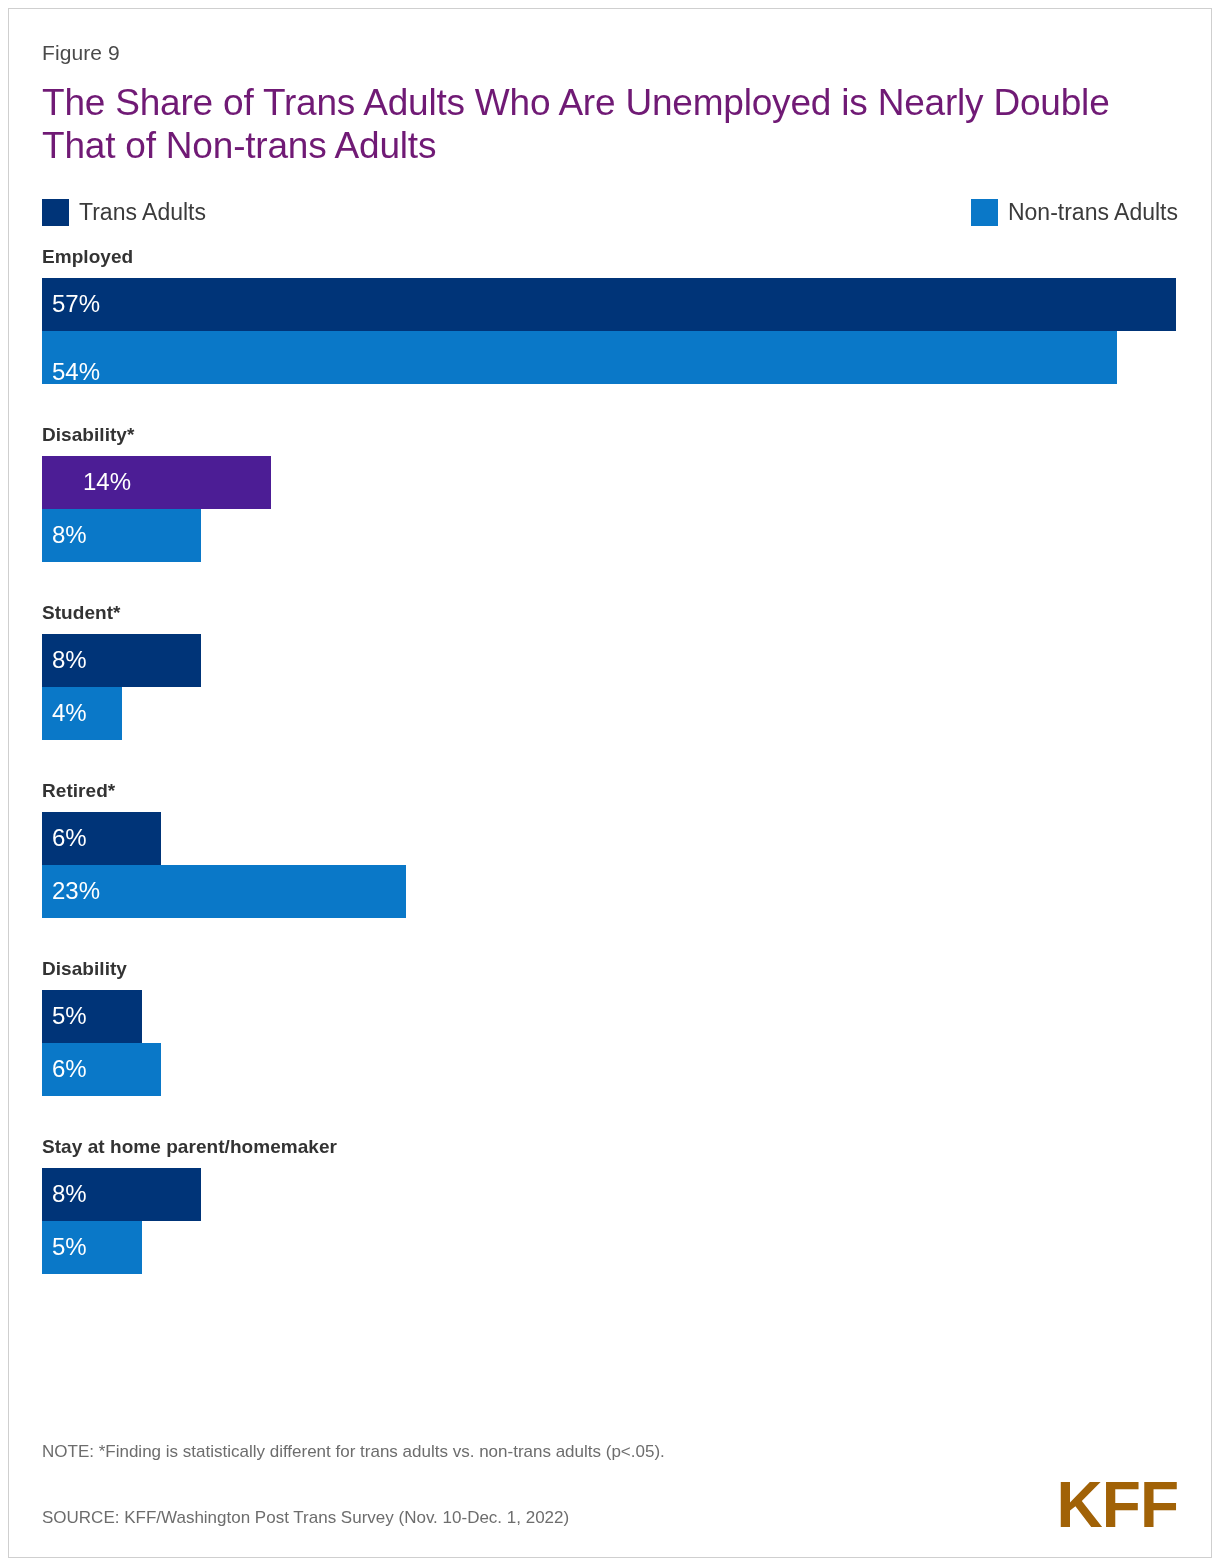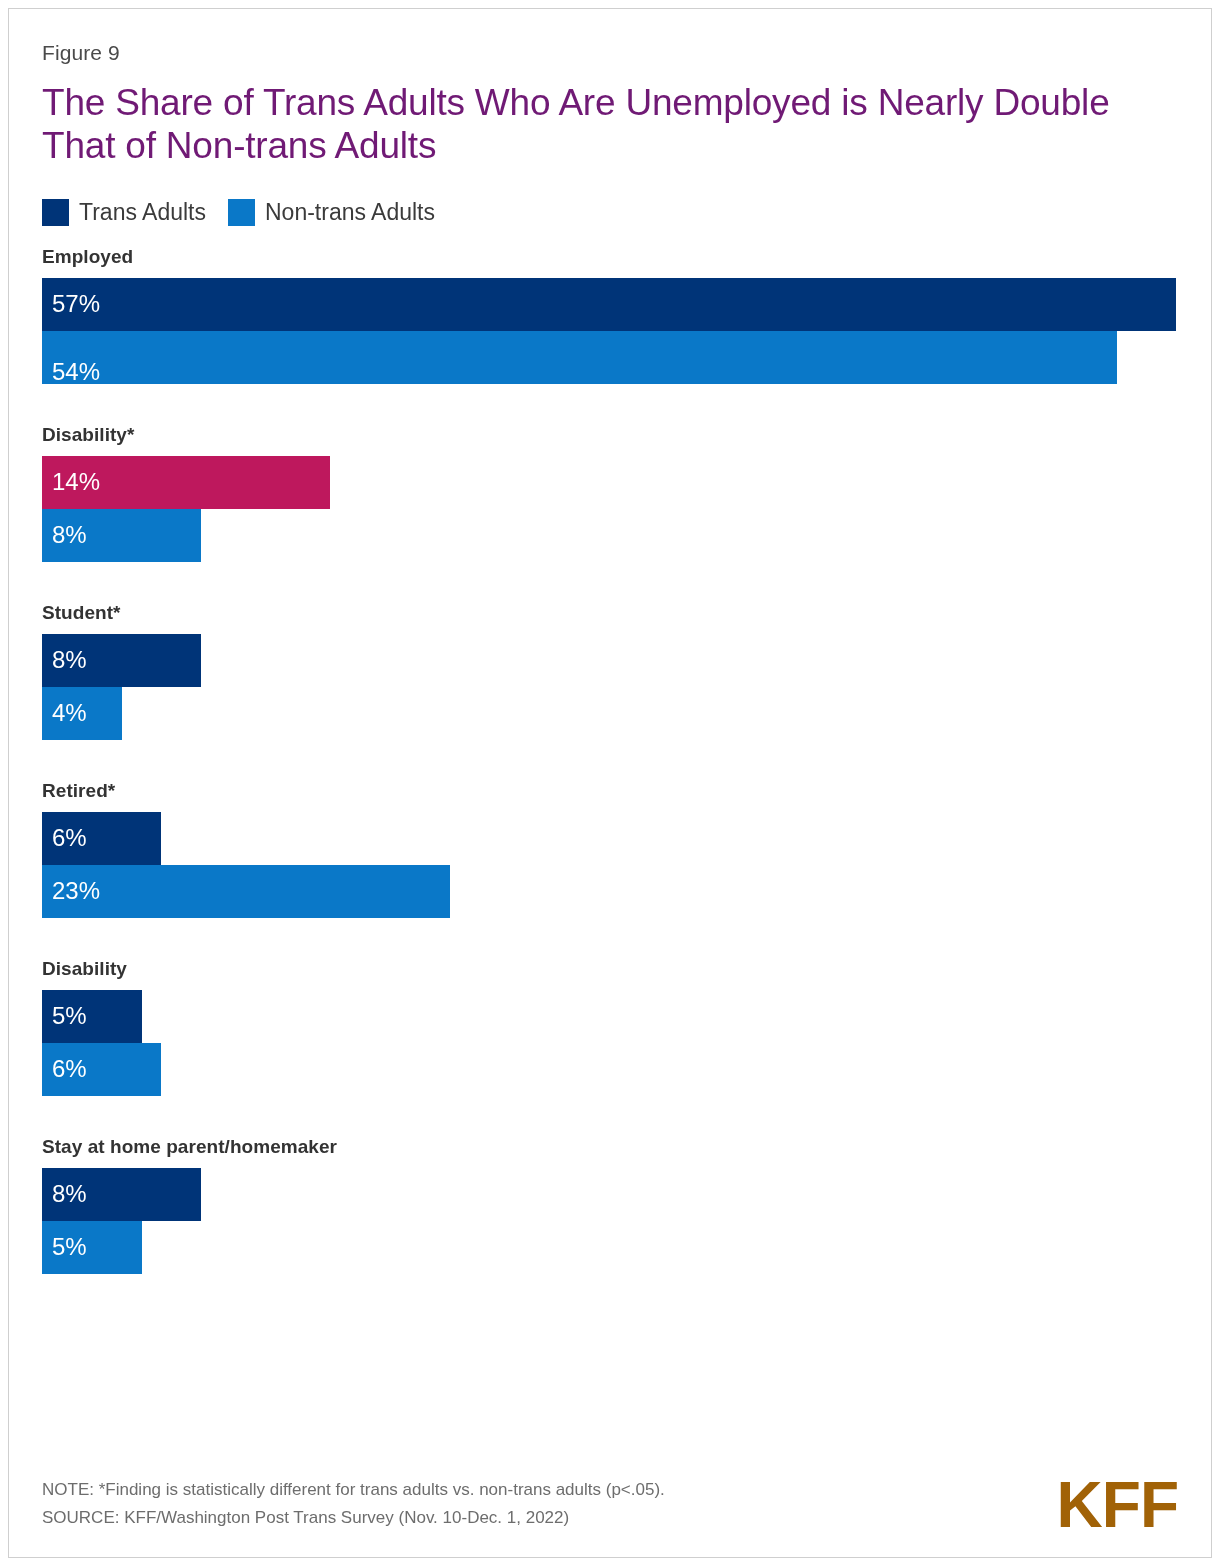--- a/index.html
+++ b/index.html
@@ -54,20 +54,21 @@
     letter-spacing: -0.2px;
     max-width: 1110px;
   }
 
   
   .legend {
     display: flex;
     align-items: center;
     margin-top: 31px;
     gap: 22px;
+    justify-content: space-between;
   }
   .legend-item {
     display: flex;
     align-items: center;
     gap: 10px;
   }
   .legend-swatch {
     width: 27px;
     height: 27px;
     flex: 0 0 auto;
@@ -124,20 +125,21 @@
     justify-content: space-between;
   }
   .footnotes {
     font-size: 17px;
     color: #6d6d6d;
     line-height: 1.65;
   }
   .footnote-line {
     display: block;
     white-space: nowrap;
+    margin-top: 38px;
   }
   .kff-logo {
     font-size: 64px;
     font-weight: bold;
     color: #a16207;
     letter-spacing: -1px;
     line-height: 0.85;
     font-family: "Liberation Sans", sans-serif;
   }
 </style>
@@ -177,21 +179,21 @@
               <div class="bar" style="background: rgb(10, 120, 200); width: 1074.6px; align-items: flex-end;">
                 <span class="bar-value">54%</span>
               </div>
             </div>
           </div>
         </div>
         <div class="bar-group">
           <div class="group-label">Disability*</div>
           <div class="bars">
             <div class="bar-row">
-              <div class="bar" style="background: #be185d; width: 288px;">
+              <div class="bar" style="background: #4c1d95; width: 229px; padding-left: 31px;">
                 <span class="bar-value">14%</span>
               </div>
             </div>
             <div class="bar-row">
               <div class="bar" style="background: rgb(10, 120, 200); width: 159.2px;">
                 <span class="bar-value">8%</span>
               </div>
             </div>
           </div>
         </div>
@@ -212,21 +214,21 @@
         </div>
         <div class="bar-group">
           <div class="group-label">Retired*</div>
           <div class="bars">
             <div class="bar-row">
               <div class="bar" style="background: rgb(0, 52, 120); width: 119.4px;">
                 <span class="bar-value">6%</span>
               </div>
             </div>
             <div class="bar-row">
-              <div class="bar" style="background: rgb(10, 120, 200); width: 408px;">
+              <div class="bar" style="background: rgb(10, 120, 200); width: 364px;">
                 <span class="bar-value">23%</span>
               </div>
             </div>
           </div>
         </div>
         <div class="bar-group">
           <div class="group-label">Disability</div>
           <div class="bars">
             <div class="bar-row">
               <div class="bar" style="background: rgb(0, 52, 120); width: 99.5px;">

